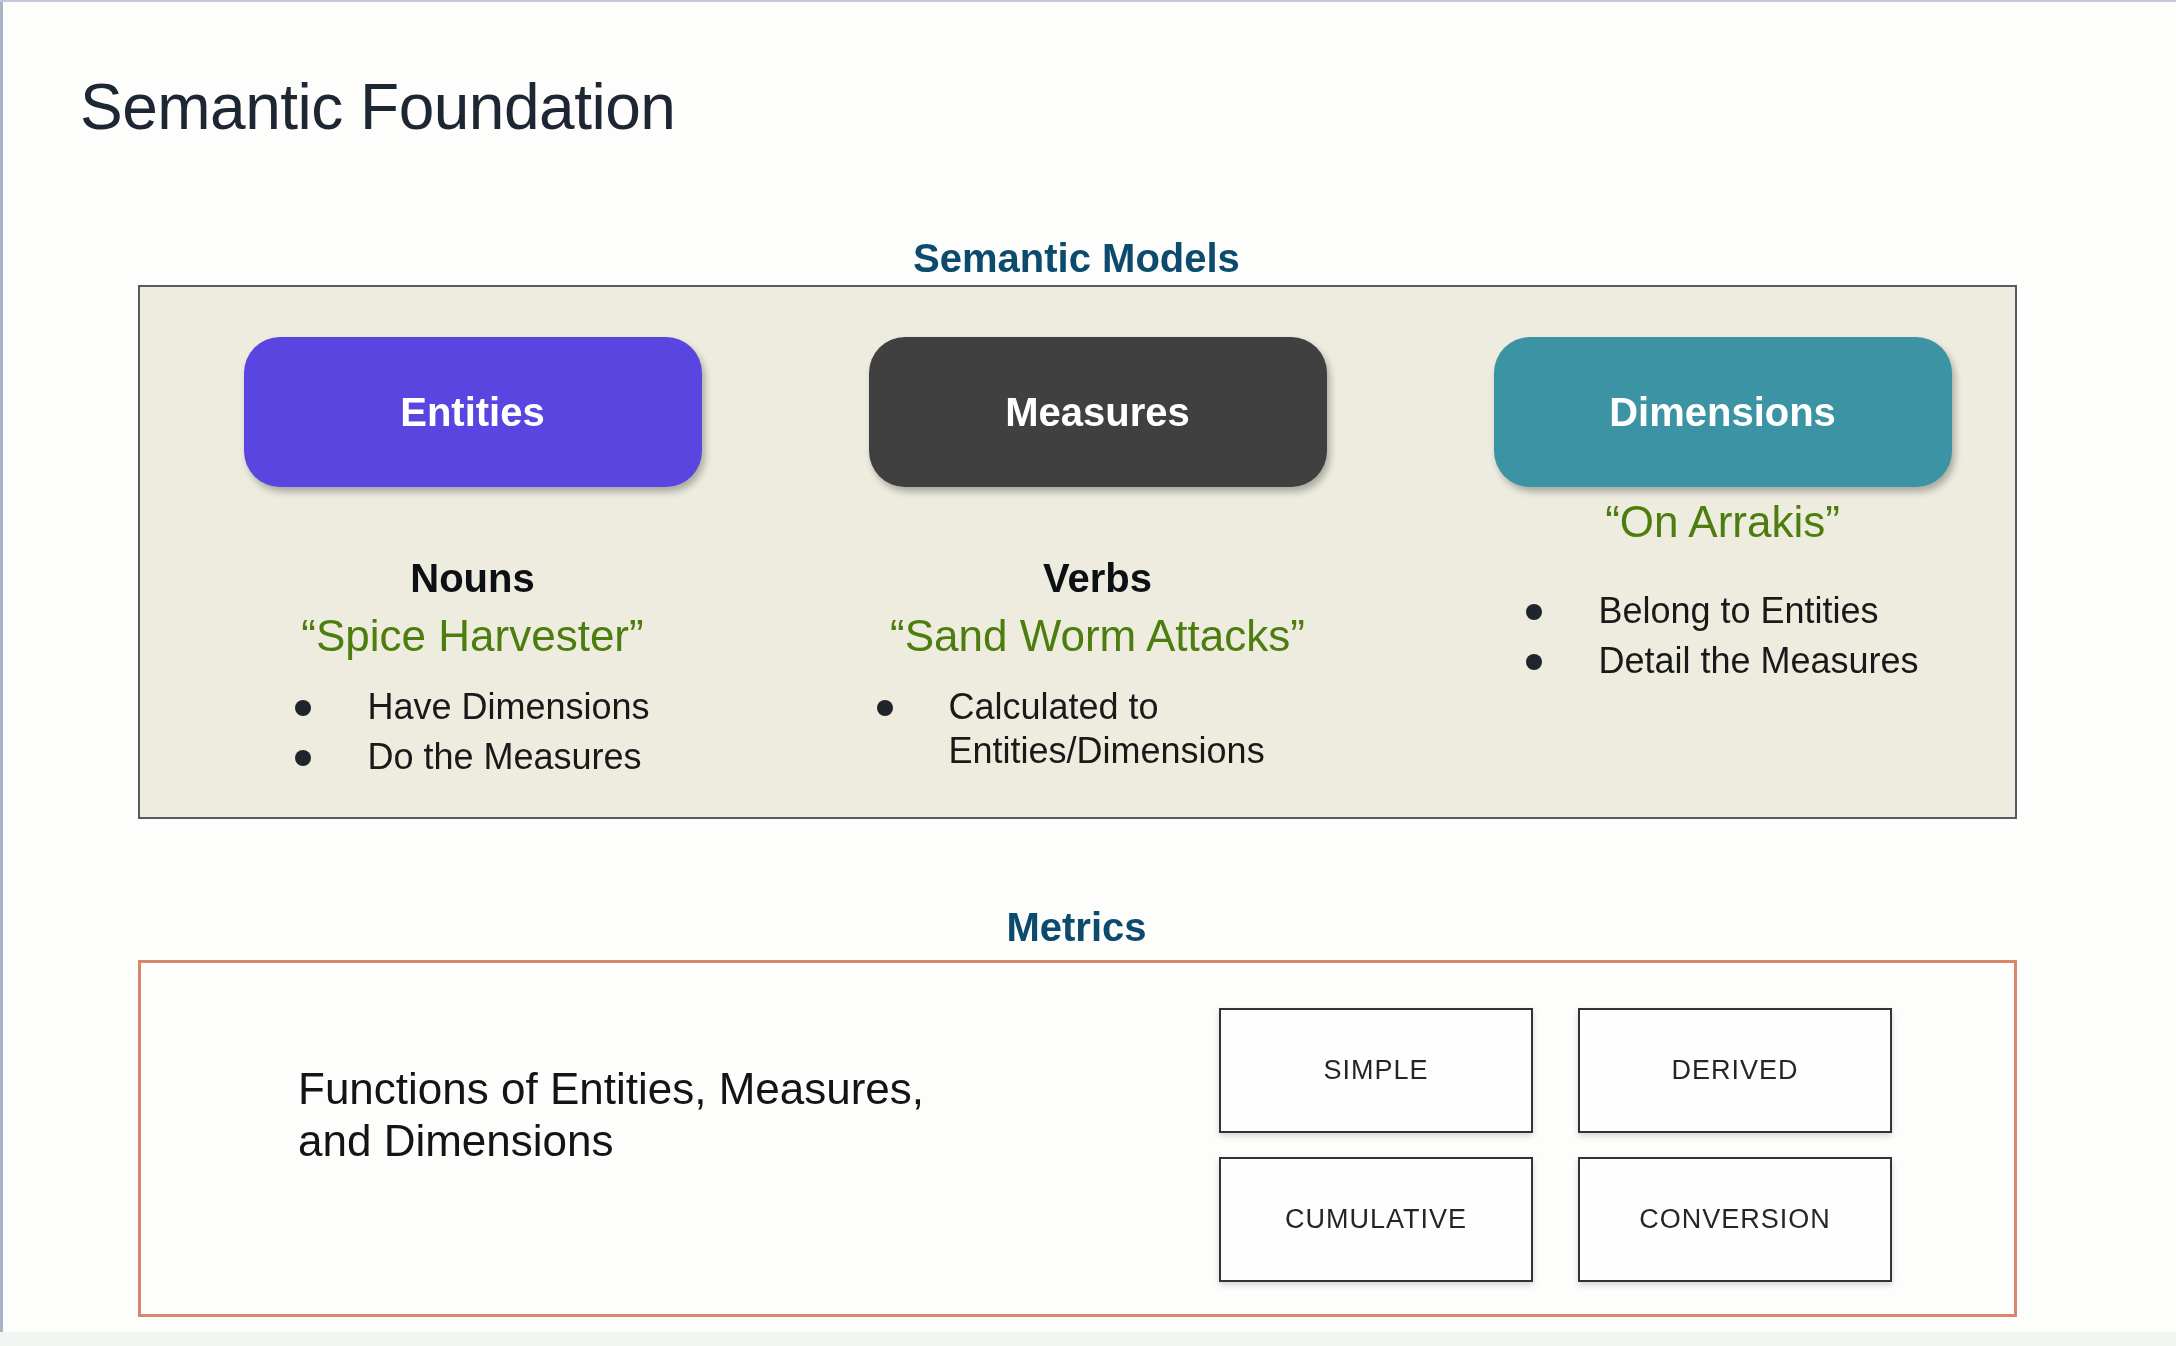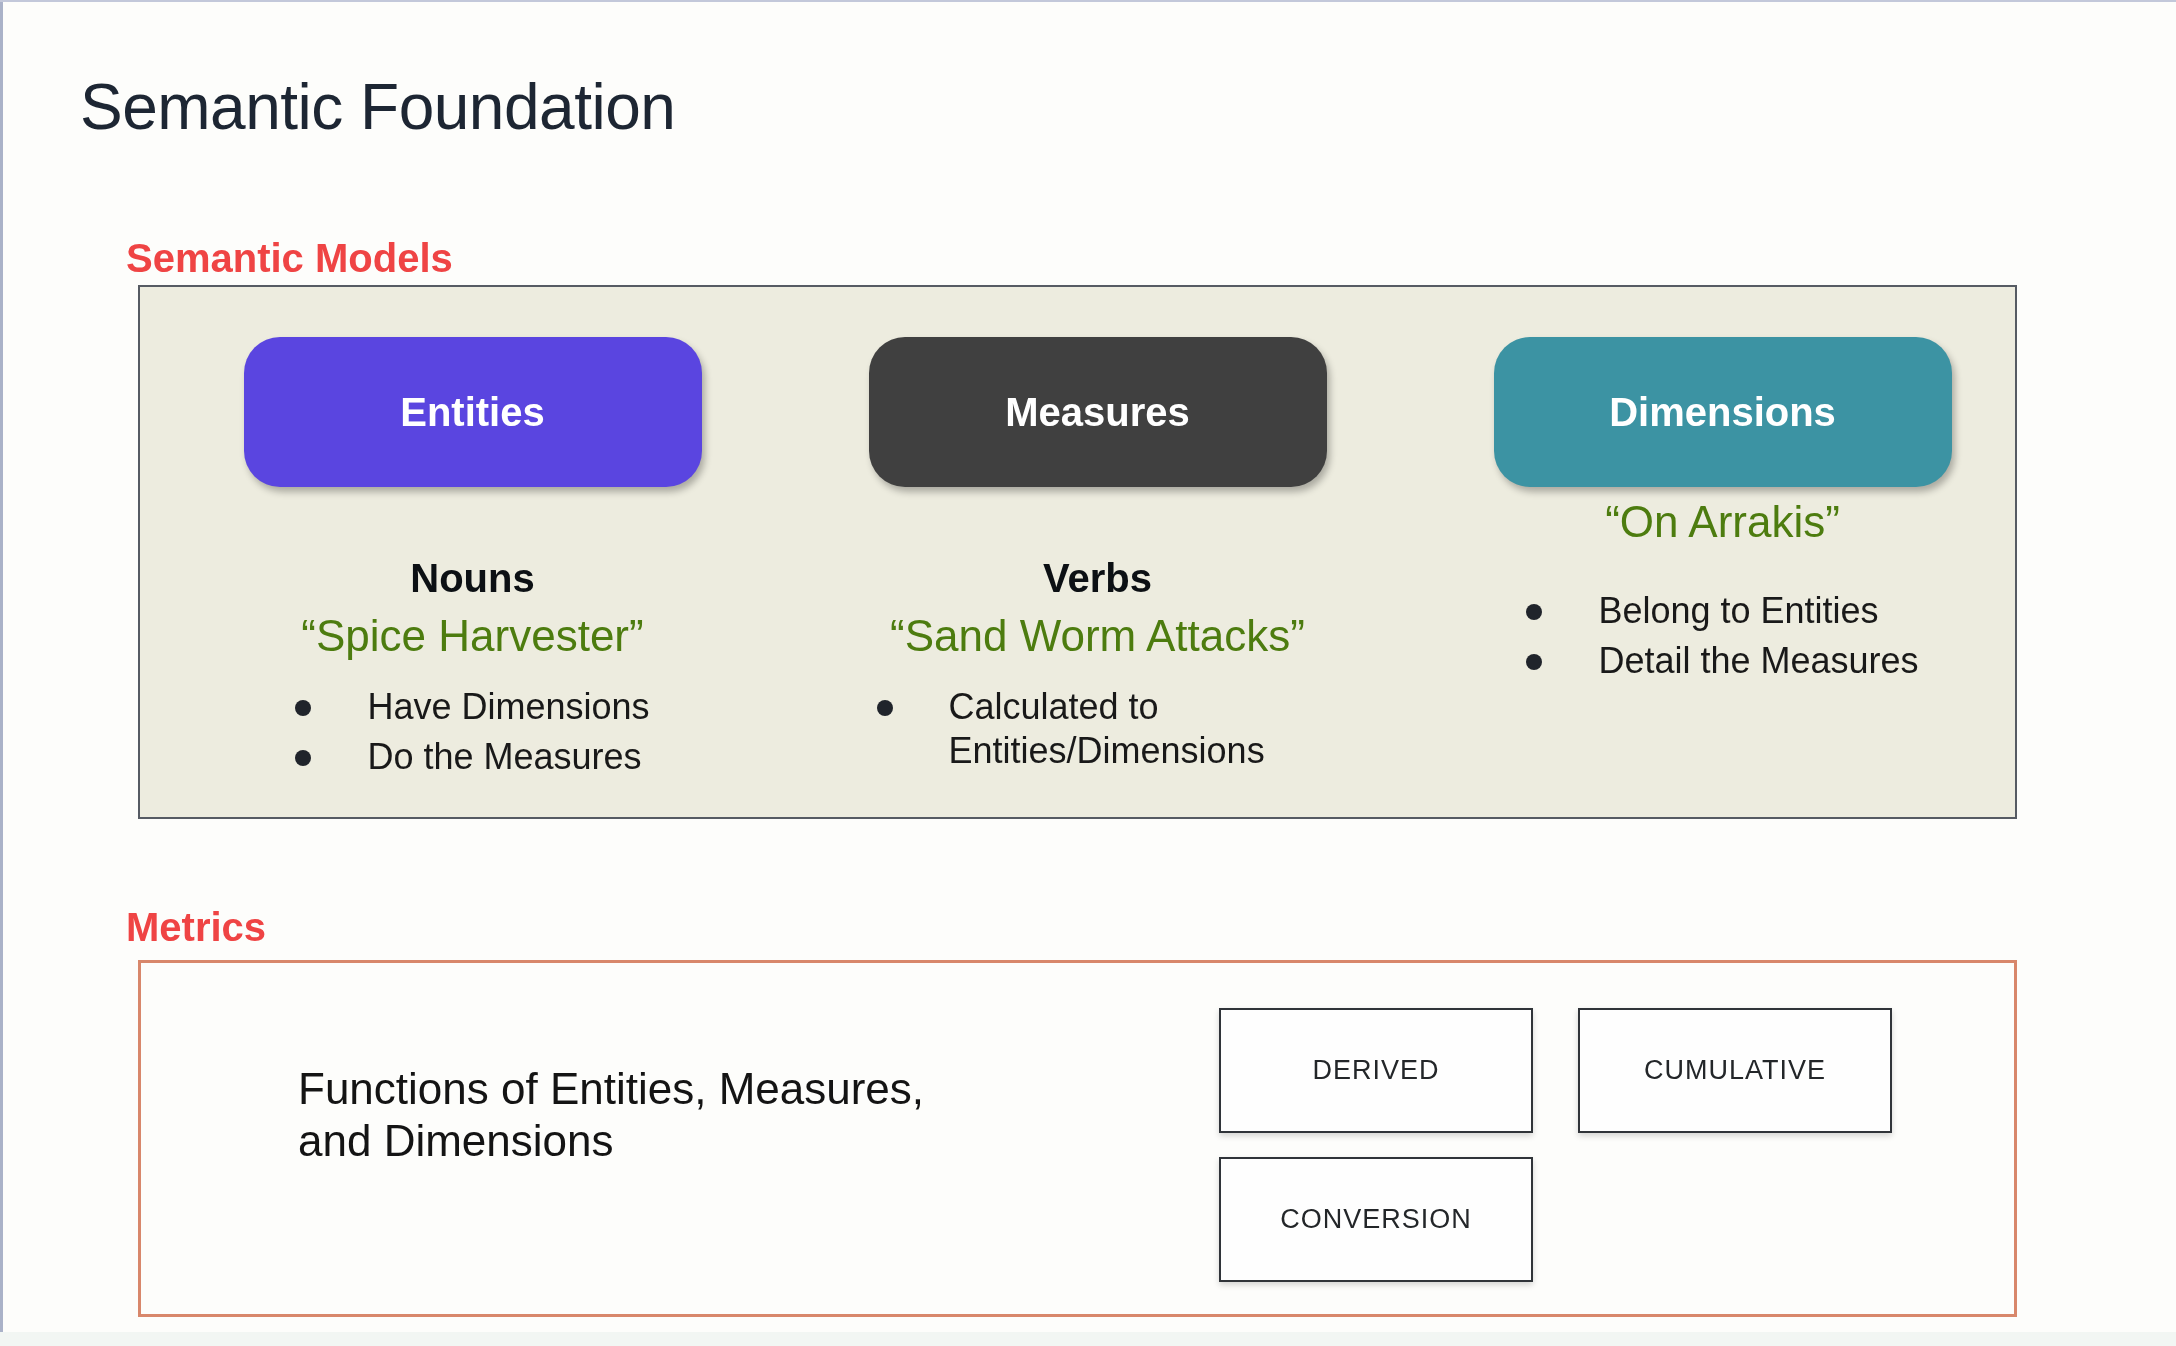--- a/index.html
+++ b/index.html
@@ -11,22 +11,22 @@
   }
   .left-edge{position:absolute;left:0;top:0;width:3px;height:100%;background:#aab2c8;}
   .bottom-strip{position:absolute;left:0;bottom:0;width:100%;height:14px;background:#f2f6f3;}
 
   .slide-title{
     position:absolute;left:80px;top:68px;
     font-size:64px;font-weight:500;letter-spacing:-0.5px;color:#1d2633;
   }
 
   .section-heading{
-    position:absolute;left:126px;width:1879px;
-    font-size:40px;font-weight:700;color:#ef4444;
+    position:absolute;left:137px;width:1879px;text-align:center;
+    font-size:40px;font-weight:700;color:#0c4a6e;
   }
   .sm-heading{top:234px;}
   .metrics-heading{top:903px;}
 
   .sm-box{
     position:absolute;left:138px;top:283px;width:1879px;height:534px;
     box-sizing:border-box;background:#edecdf;border:2px solid #565b63;
     display:flex;
   }
   .sm-col{flex:1;display:flex;flex-direction:column;align-items:center;padding-left:40px;}
@@ -120,20 +120,21 @@
       </div>
     </div>
 
   </div>
 
   <div class="section-heading metrics-heading">Metrics</div>
 
   <div class="metrics-box">
     <div class="m-desc">Functions of Entities, Measures, and Dimensions</div>
     <div class="m-grid">
+      <div class="m-cell">SIMPLE</div>
       <div class="m-cell">DERIVED</div>
       <div class="m-cell">CUMULATIVE</div>
       <div class="m-cell">CONVERSION</div>
     </div>
   </div>
 
   <div class="bottom-strip"></div>
 </div>
 
 </body></html>

